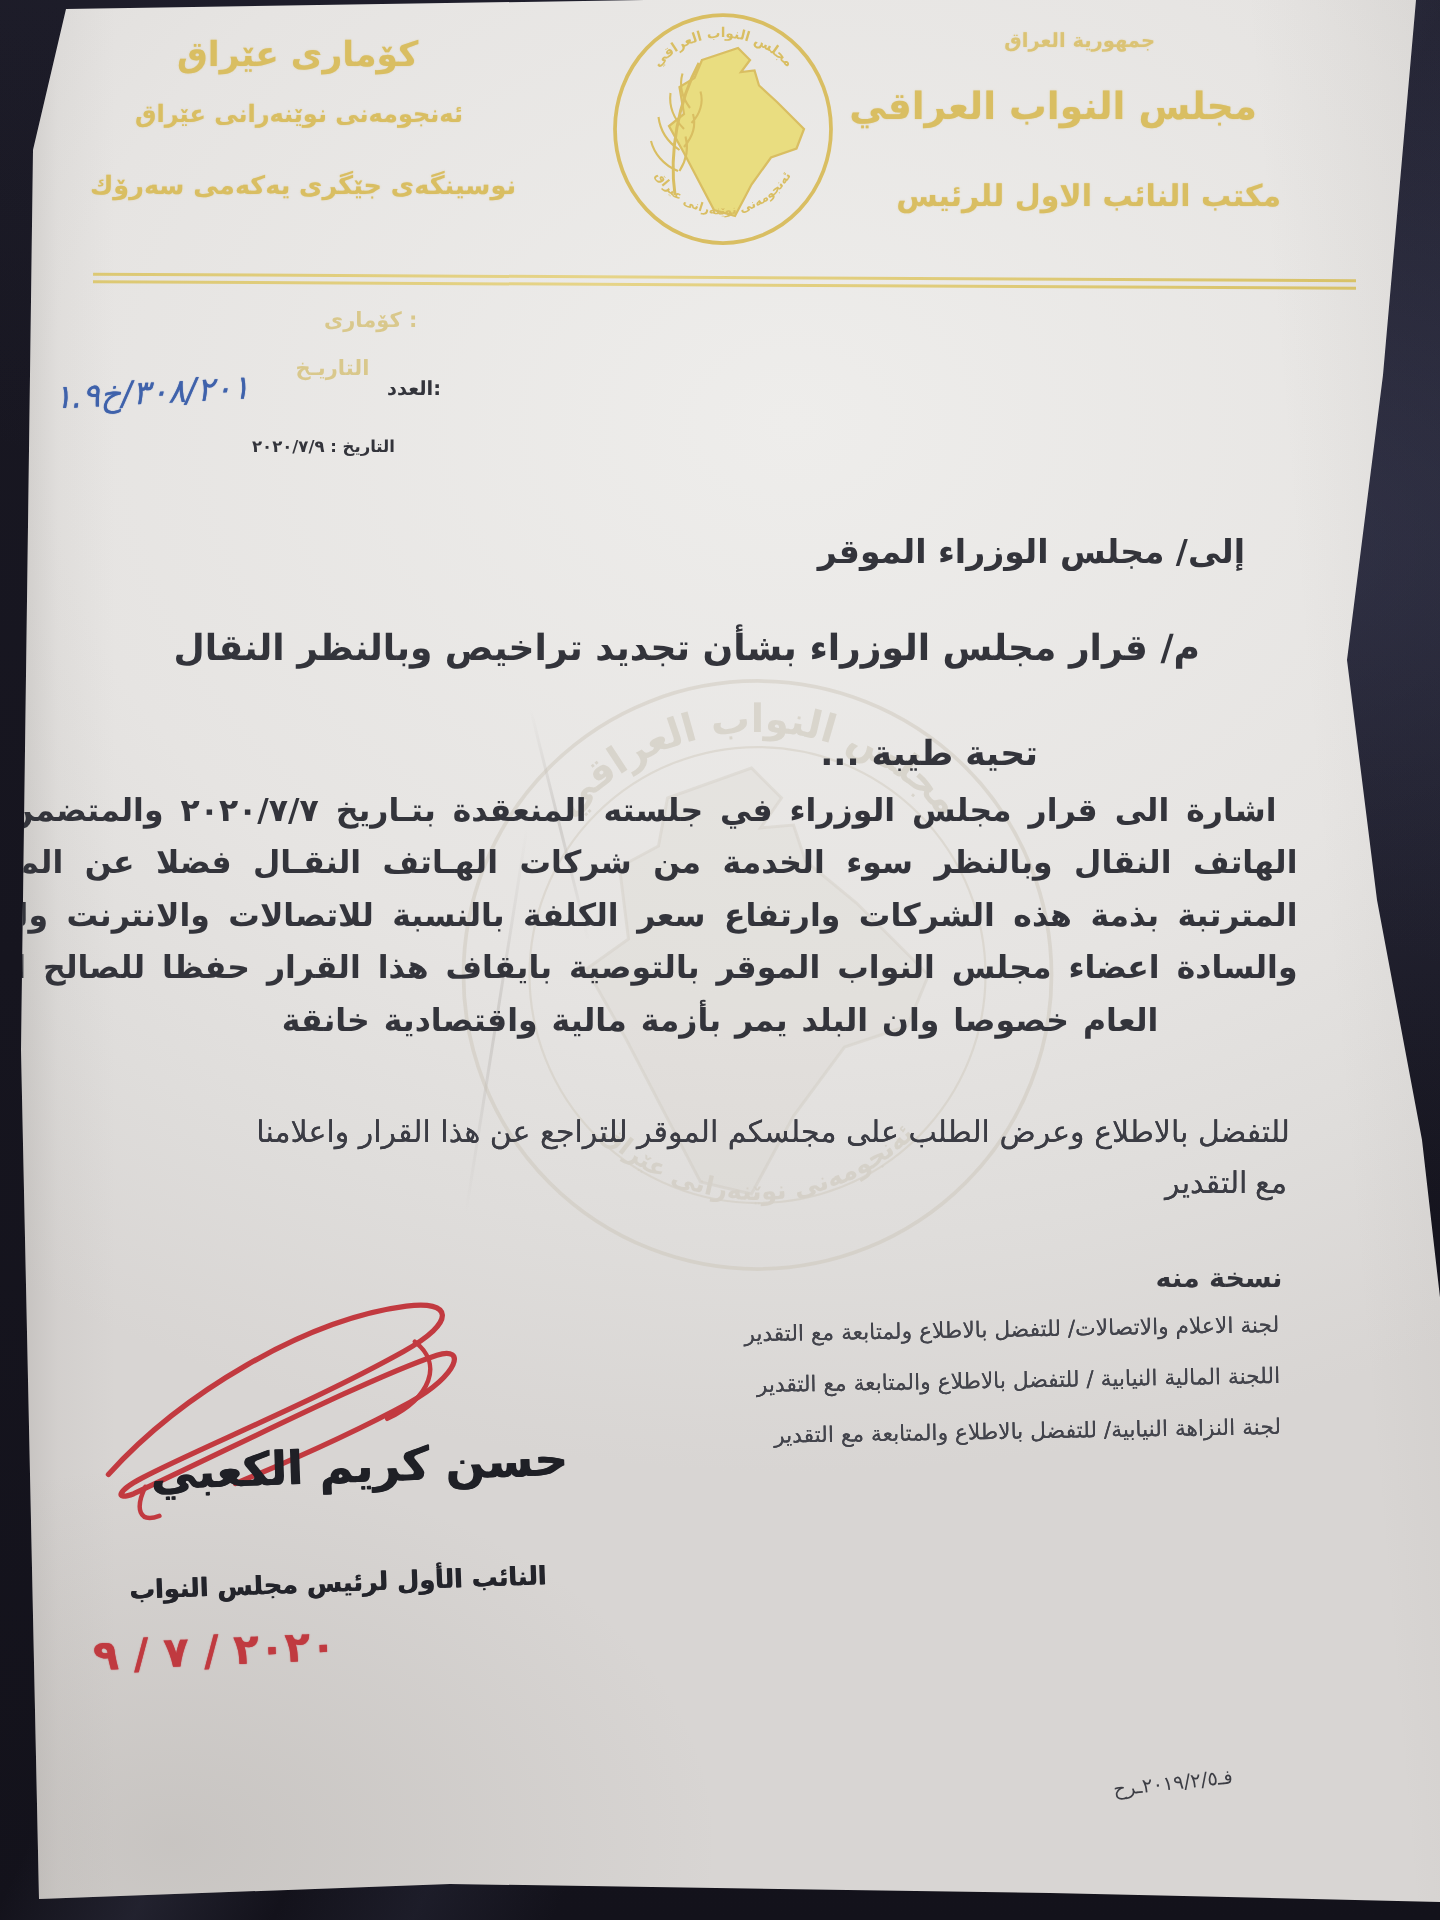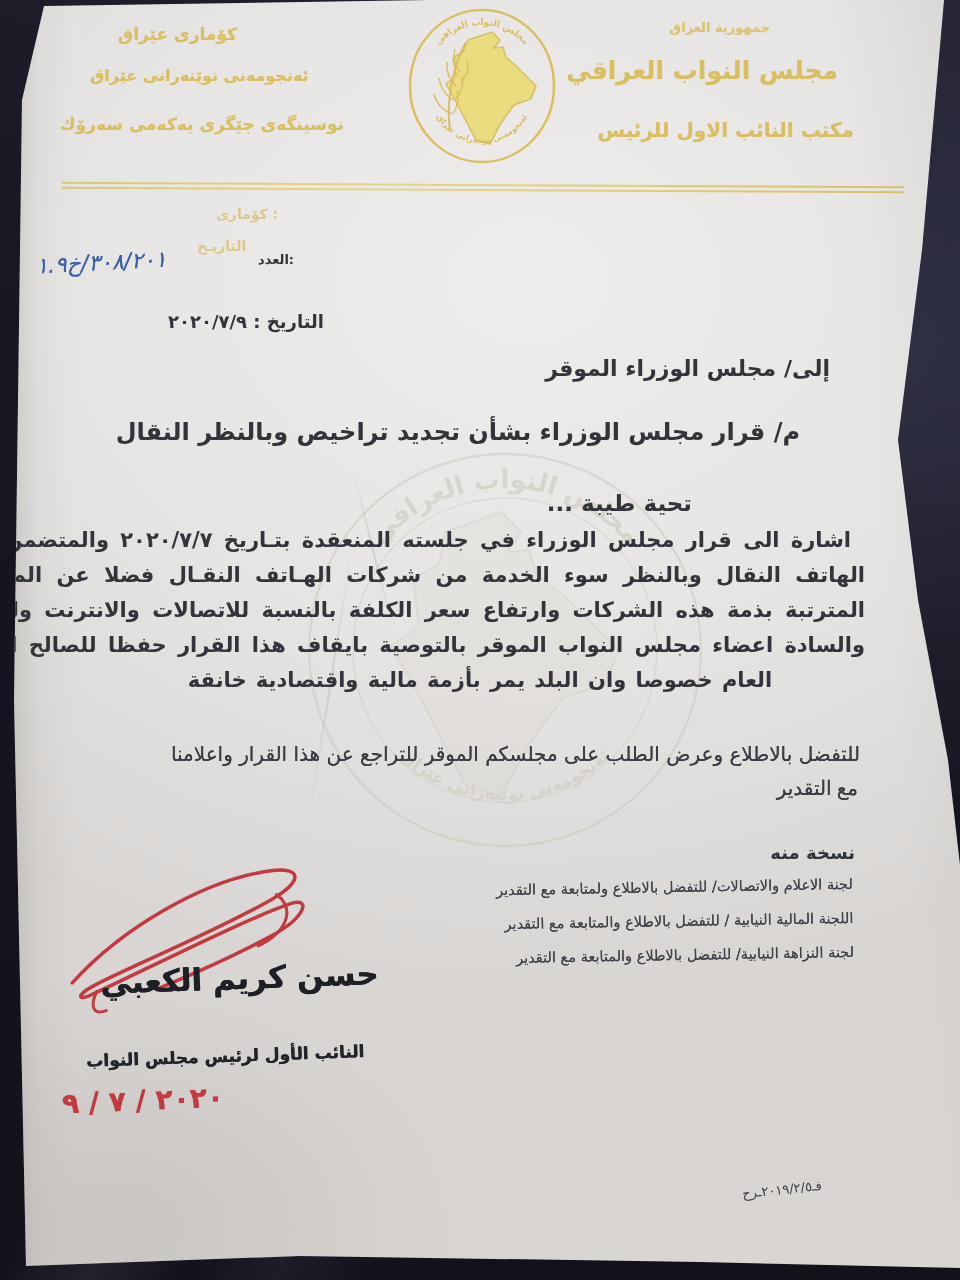--- a/index.html
+++ b/index.html
@@ -12,37 +12,37 @@
       linear-gradient(#191823,#13121b);}
   .paper{position:absolute;inset:0;
     clip-path:polygon(44px 6px,430px 0px,944px 0px,922px 250px,898px 440px,918px 600px,948px 760px,960px 865px,960px 1268px,700px 1262px,300px 1256px,26px 1266px,14px 700px,22px 100px);
     background:
       radial-gradient(520px 360px at 12% 96%, rgba(135,130,124,.20), transparent 70%),
       linear-gradient(90deg, rgba(120,115,110,.28), rgba(120,115,110,.06) 4%, transparent 8%),
       linear-gradient(265deg, rgba(120,115,110,.10), transparent 12%),
       radial-gradient(900px 700px at 55% 22%, #eeedeb, #e6e4e2 55%, #dfddDB 78%, #d8d5d3 100%);}
   .abs{position:absolute;white-space:nowrap;}
   .gold{color:#d9be62;text-shadow:0 0 1px rgba(217,190,98,.55);}
-  .kur1{left:118px;top:24px;font-size:17px;font-weight:700;}
+  .kur1{left:118px;top:24px;font-size:23px;font-weight:700;}
   .kur2{left:90px;top:66px;font-size:16px;font-weight:700;}
   .kur3{left:60px;top:114px;font-size:17px;font-weight:700;}
   .arb1{right:190px;top:20px;font-size:13px;font-weight:700;opacity:.85;margin-left:30px;}
   .arb2{right:122px;top:56px;font-size:25px;font-weight:700;}
   .arb3{right:106px;top:118px;font-size:20px;font-weight:700;margin-left:28px;}
   .emblem{left:406px;top:6px;}
   .rule{left:62px;top:184px;width:842px;transform:rotate(.3deg);}
   .rule div{height:2px;background:linear-gradient(90deg,#dcc873,#e6d488 40%,#d8c268);margin-bottom:3px;}
   .gold-label{color:#d6c176;opacity:.8;font-size:14px;font-weight:700;}
   .glab1{left:216px;top:206px;}
   .glab2{left:197px;top:238px;}
   .typed{color:#33343b;font-weight:700;}
   .num-label{left:258px;top:252px;font-size:13px;}
   .num-value{left:36px;top:250px;font-size:22px;color:#3f62ab;direction:ltr;
     transform:rotate(-3deg);letter-spacing:1px;font-style:italic;text-shadow:0 0 .6px #3f62ab;}
-  .date-line{left:168px;top:291px;font-size:18px;direction:rtl;margin-top:20px;}
+  .date-line{left:168px;top:291px;font-size:11px;direction:rtl;}
   .to-line{right:130px;top:356px;font-size:22px;direction:rtl;}
   .subject{right:160px;top:418px;font-size:24px;direction:rtl;}
   .greeting{right:268px;top:490px;font-size:23px;direction:rtl;}
   .body-block{left:95px;right:95px;top:528px;direction:rtl;}
   .body-line{height:35px;text-align:right;font-size:21px;font-weight:700;color:#33343b;white-space:nowrap;}
   .bl1{word-spacing:4px;padding-right:14px;}
   .bl2{word-spacing:7px;}
   .bl3{word-spacing:5px;}
   .bl4{word-spacing:4px;}
   .bl5{text-align:center;word-spacing:2px;}

